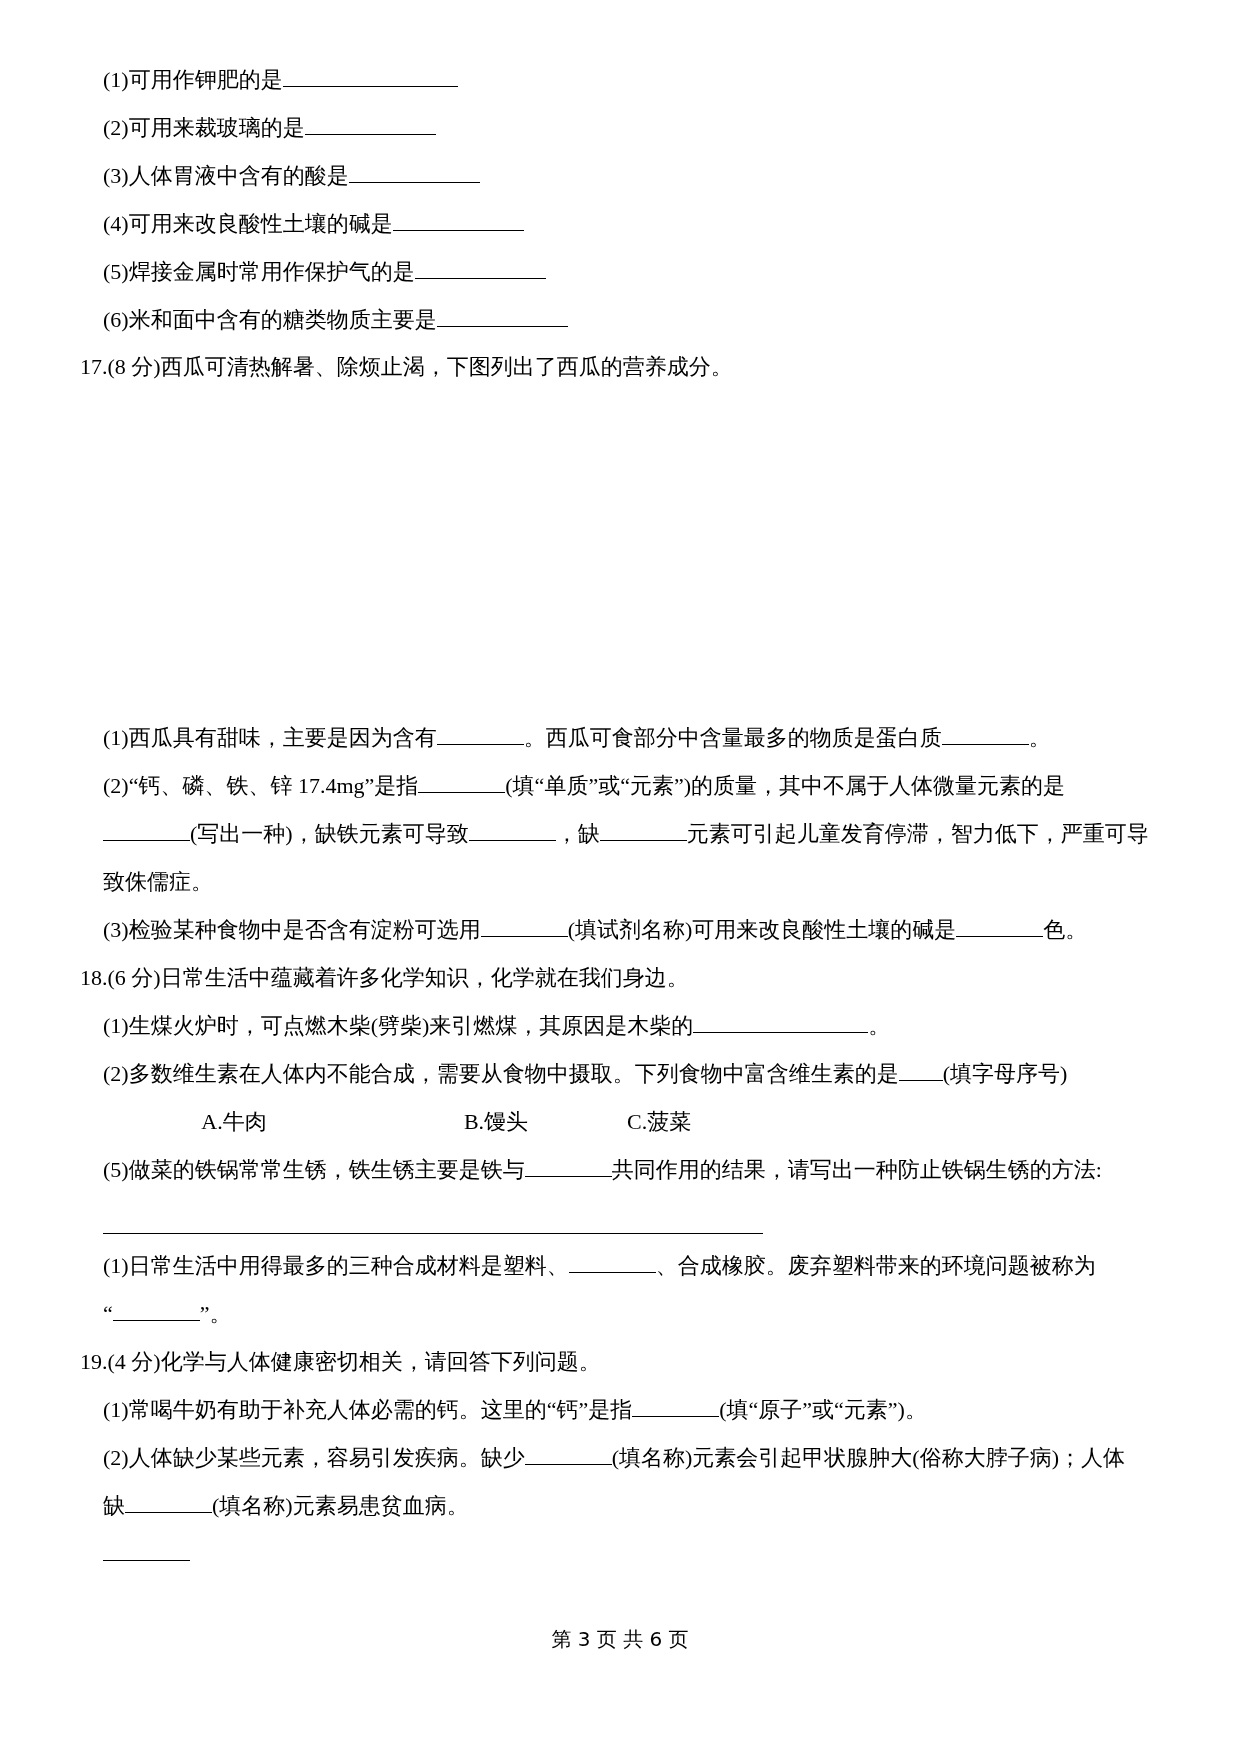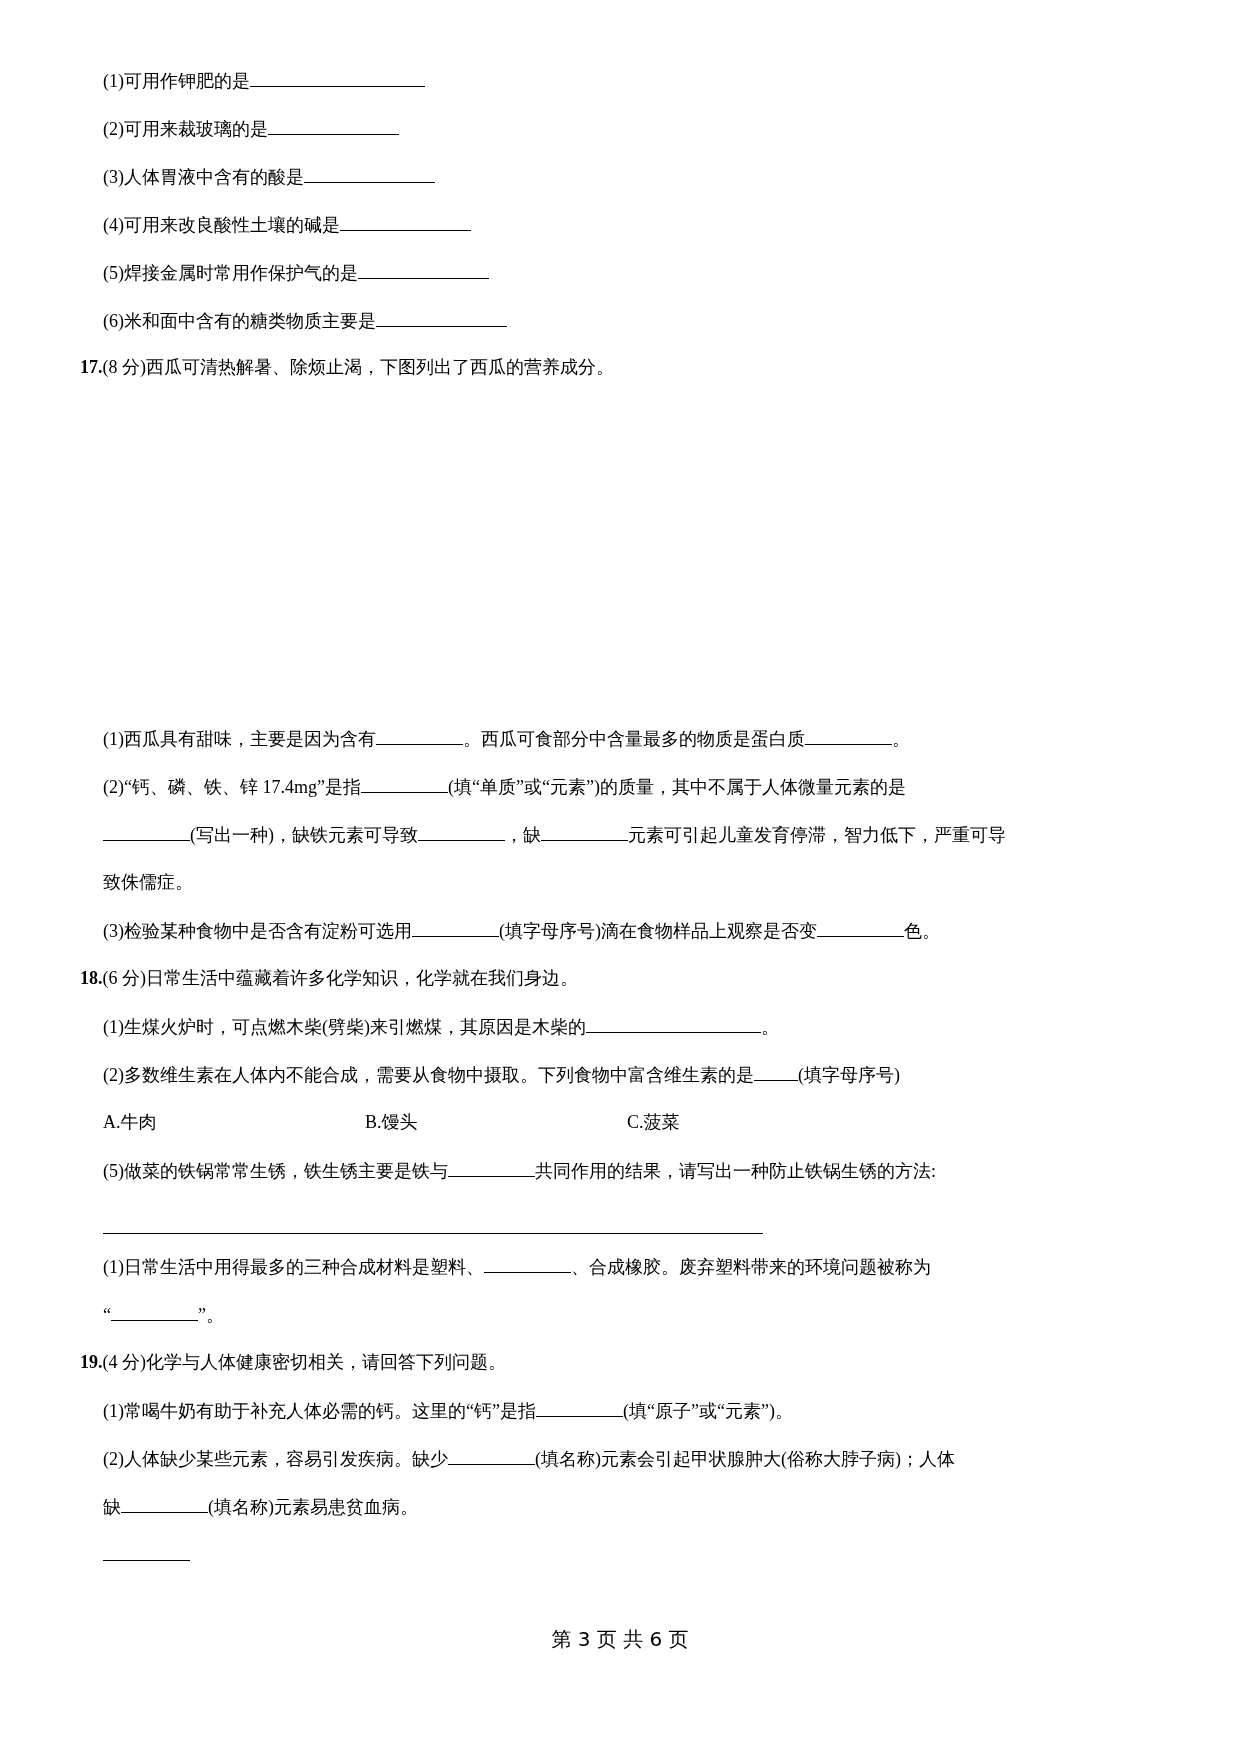--- a/index.html
+++ b/index.html
@@ -1,21 +1,21 @@
 <!DOCTYPE html>
 <html><head>
 <meta charset="utf-8">
 <style>
   html, body { margin: 0; padding: 0; background: #ffffff; }
   body { width: 1240px; height: 1754px; position: relative; overflow: hidden;
          font-family: "Liberation Serif", "DejaVu Serif", serif; color: #000; }
-  .line { position: absolute; left: 0; white-space: nowrap; font-size: 18px; line-height: 28px; }
+  .line { position: absolute; left: 0; white-space: nowrap; font-size: 22px; line-height: 28px; text-align: center; }
   .ind { left: 103px; }
   .q { left: 80px; }
-  .num { font-weight: bold; }
+  .num { font-weight: normal; }
   .blank { display: inline-block; border-bottom: 1.3px solid #000; height: 20px; vertical-align: baseline; }
   .footer { position: absolute; top: 1626px; left: 0; width: 1240px; text-align: center;
             font-family: "DejaVu Sans", sans-serif; font-size: 20px; }
   .figure { position: absolute; left: 103px; top: 400px; width: 1000px; height: 300px; }
   .opts span { display: inline-block; }
   .longline { position: absolute; left: 103px; top: 1233px; width: 660px; border-bottom: 1.3px solid #000; }
 </style>
 </head>
 <body>
 
@@ -26,21 +26,21 @@
 <div class="line ind" style="top:258px"><span>(5)焊接金属时常用作保护气的是</span><span class="blank" style="width:131px"></span></div>
 <div class="line ind" style="top:306px"><span>(6)米和面中含有的糖类物质主要是</span><span class="blank" style="width:131px"></span></div>
 
 <div class="line q" style="top:353px"><span class="num">17.</span><span>(8 分)西瓜可清热解暑、除烦止渴，下图列出了西瓜的营养成分。</span></div>
 <div class="figure"></div>
 
 <div class="line ind" style="top:724px"><span>(1)西瓜具有甜味，主要是因为含有</span><span class="blank" style="width:87px"></span><span>。西瓜可食部分中含量最多的物质是蛋白质</span><span class="blank" style="width:87px"></span><span>。</span></div>
 <div class="line ind" style="top:772px"><span>(2)“钙、磷、铁、锌 17.4mg”是指</span><span class="blank" style="width:87px"></span><span>(填“单质”或“元素”)的质量，其中不属于人体微量元素的是</span></div>
 <div class="line ind" style="top:820px"><span class="blank" style="width:87px"></span><span>(写出一种)，缺铁元素可导致</span><span class="blank" style="width:87px"></span><span>，缺</span><span class="blank" style="width:87px"></span><span>元素可引起儿童发育停滞，智力低下，严重可导</span></div>
 <div class="line ind" style="top:868px"><span>致侏儒症。</span></div>
-<div class="line ind" style="top:916px"><span>(3)检验某种食物中是否含有淀粉可选用</span><span class="blank" style="width:87px"></span><span>(填字母序号)滴在食物样品上观察是否变</span><span class="blank" style="width:87px"></span><span>色。</span></div>
+<div class="line ind" style="top:916px"><span>(3)检验某种食物中是否含有淀粉可选用</span><span class="blank" style="width:87px"></span><span>(填试剂名称)可用来改良酸性土壤的碱是</span><span class="blank" style="width:87px"></span><span>色。</span></div>
 
 <div class="line q" style="top:964px"><span class="num">18.</span><span>(6 分)日常生活中蕴藏着许多化学知识，化学就在我们身边。</span></div>
 <div class="line ind" style="top:1012px"><span>(1)生煤火炉时，可点燃木柴(劈柴)来引燃煤，其原因是木柴的</span><span class="blank" style="width:175px"></span><span>。</span></div>
 <div class="line ind" style="top:1060px"><span>(2)多数维生素在人体内不能合成，需要从食物中摄取。下列食物中富含维生素的是</span><span class="blank" style="width:44px"></span><span>(填字母序号)</span></div>
 <div class="line ind opts" style="top:1108px">
   <span style="width:262px">A.牛肉</span><span style="width:262px">B.馒头</span><span>C.菠菜</span>
 </div>
 <div class="line ind" style="top:1156px"><span>(5)做菜的铁锅常常生锈，铁生锈主要是铁与</span><span class="blank" style="width:87px"></span><span>共同作用的结果，请写出一种防止铁锅生锈的方法:</span></div>
 <div class="longline"></div>
 <div class="line ind" style="top:1252px"><span>(1)日常生活中用得最多的三种合成材料是塑料、</span><span class="blank" style="width:87px"></span><span>、合成橡胶。废弃塑料带来的环境问题被称为</span></div>

